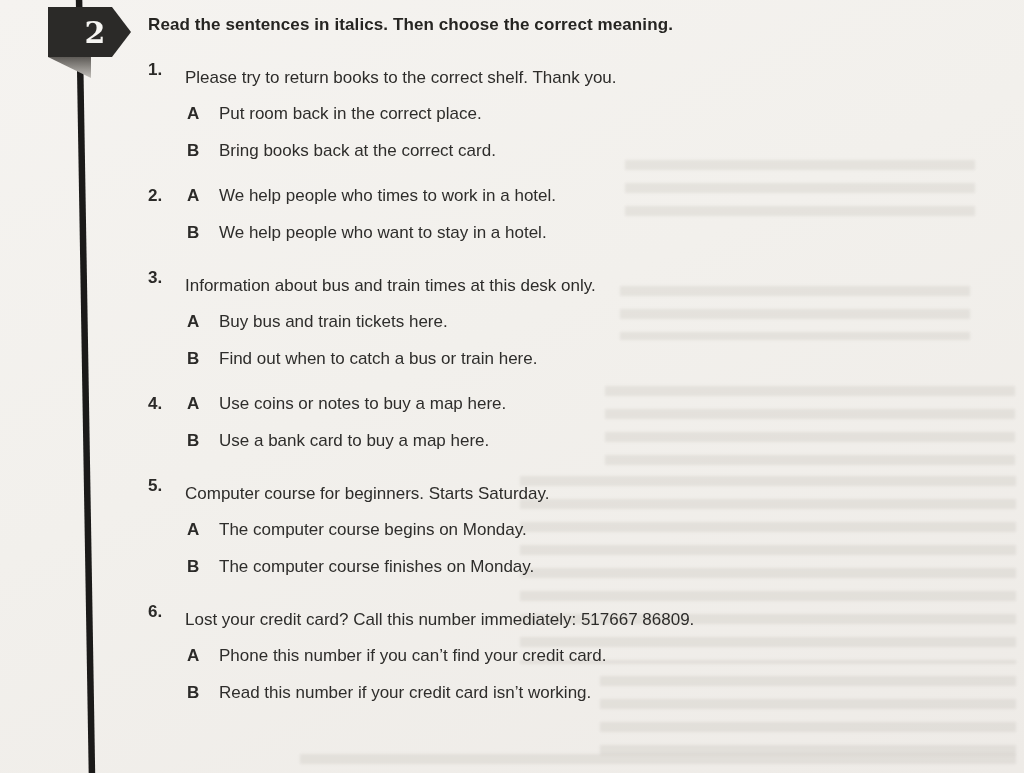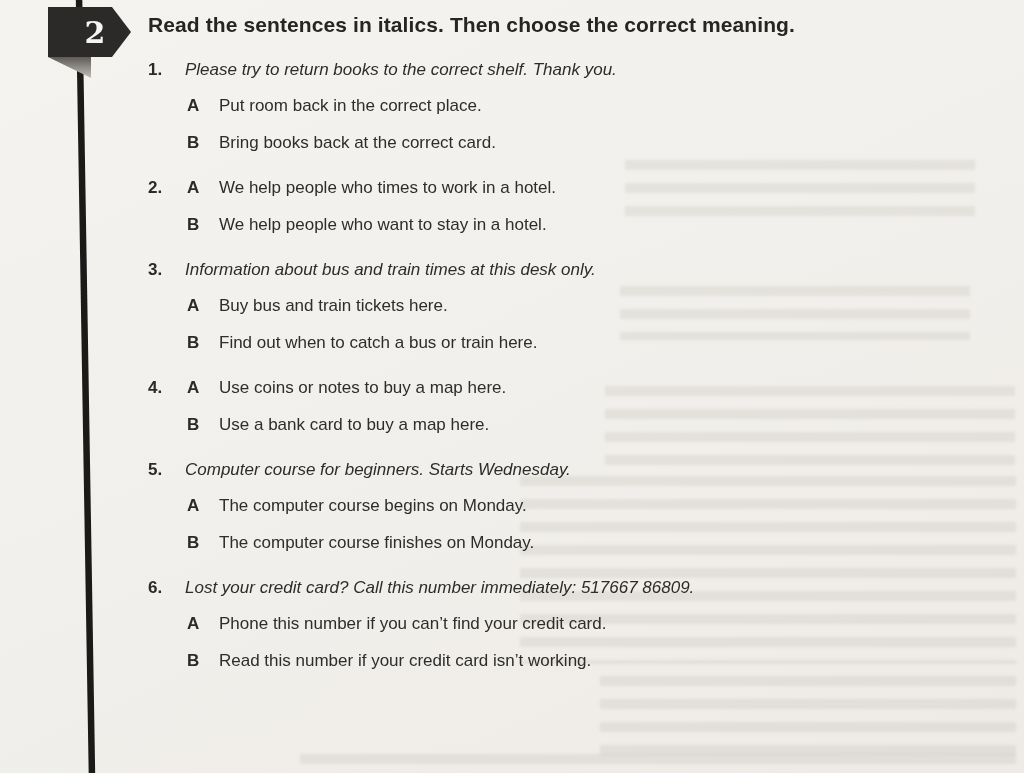--- a/index.html
+++ b/index.html
@@ -35,44 +35,44 @@
 
   
   .content {
     position: absolute;
     left: 148px;
     top: 12px;
     width: 720px;
     z-index: 4;
   }
   .title {
-    font-size: 21px;
+    font-size: 17px;
     font-weight: bold;
     line-height: 26px;
     letter-spacing: 0.1px;
     margin-bottom: 20px;
     color: #262522;
   }
   .q-item {
     display: grid;
     grid-template-columns: 37px 1fr;
     margin-bottom: 21px;
   }
   .q-num {
     font-weight: bold;
     font-size: 17px;
     line-height: 24px;
   }
   .q-body { }
   .q-sentence {
-    font-style: italic;
     font-size: 17px;
     line-height: 24px;
     margin-bottom: 12px;
     color: #2d2c2a;
+    margin-top: 8px;
   }
   .opt-row {
     display: grid;
     grid-template-columns: 32px 1fr;
     margin-left: 2px;
     margin-bottom: 13px;
     font-size: 17px;
     line-height: 24px;
   }
   .opt-row:last-child { margin-bottom: 0; }
@@ -181,21 +181,21 @@
         <div class="opt-row">
           <span class="opt-letter">B</span>
           <span class="opt-text">Use a bank card to buy a map here.</span>
         </div>
       </div>
     </div>
 
     <div class="q-item">
       <span class="q-num">5.</span>
       <div class="q-body">
-        <div class="q-sentence">Computer course for beginners. Starts Wednesday.</div>
+        <div class="q-sentence">Computer course for beginners. Starts Saturday.</div>
         <div class="opt-row">
           <span class="opt-letter">A</span>
           <span class="opt-text">The computer course begins on Monday.</span>
         </div>
         <div class="opt-row">
           <span class="opt-letter">B</span>
           <span class="opt-text">The computer course finishes on Monday.</span>
         </div>
       </div>
     </div>

